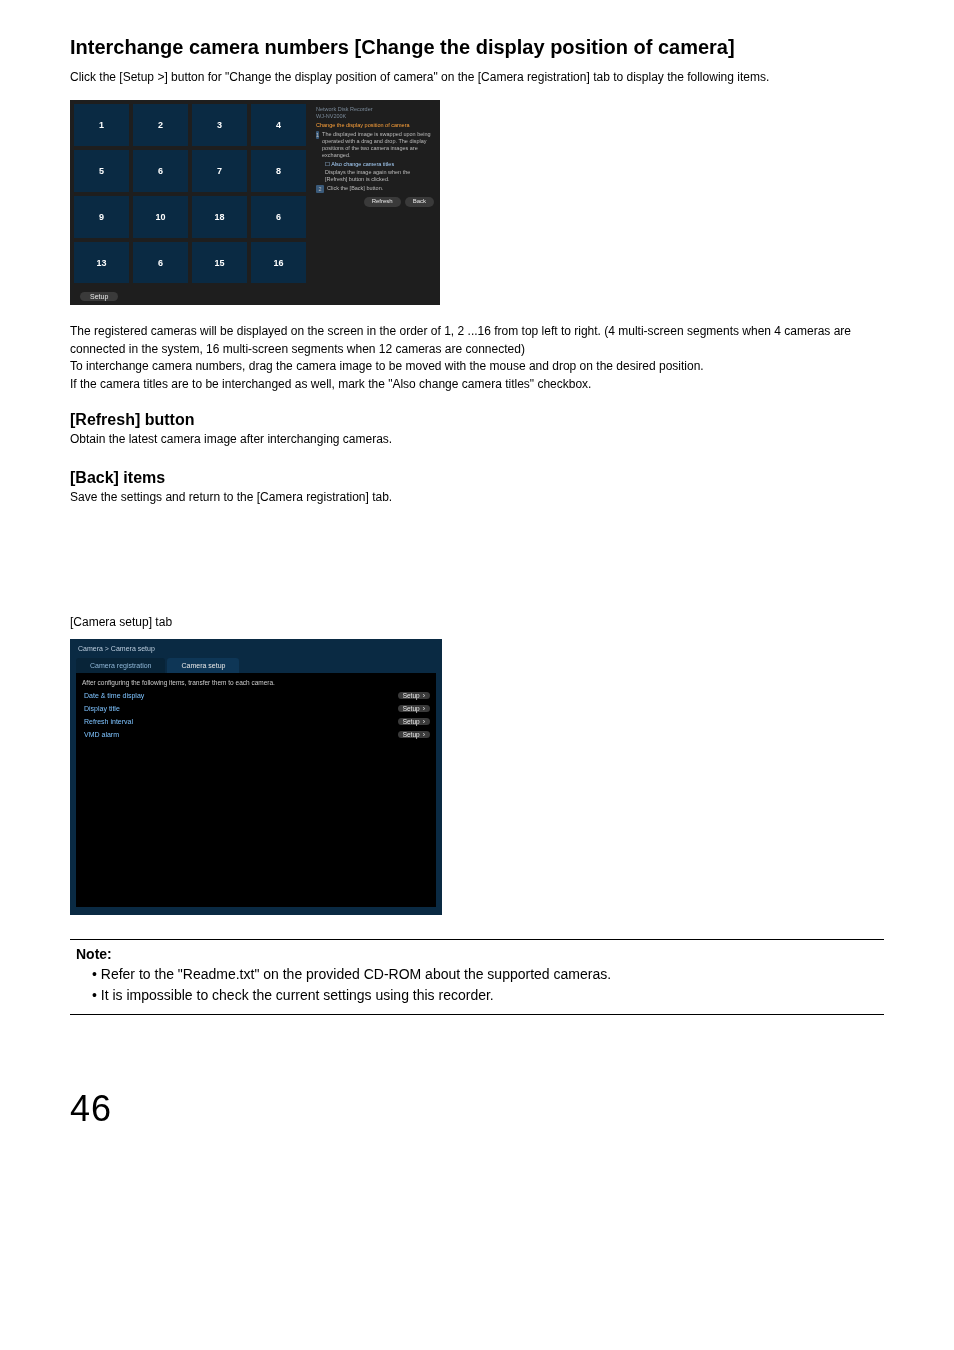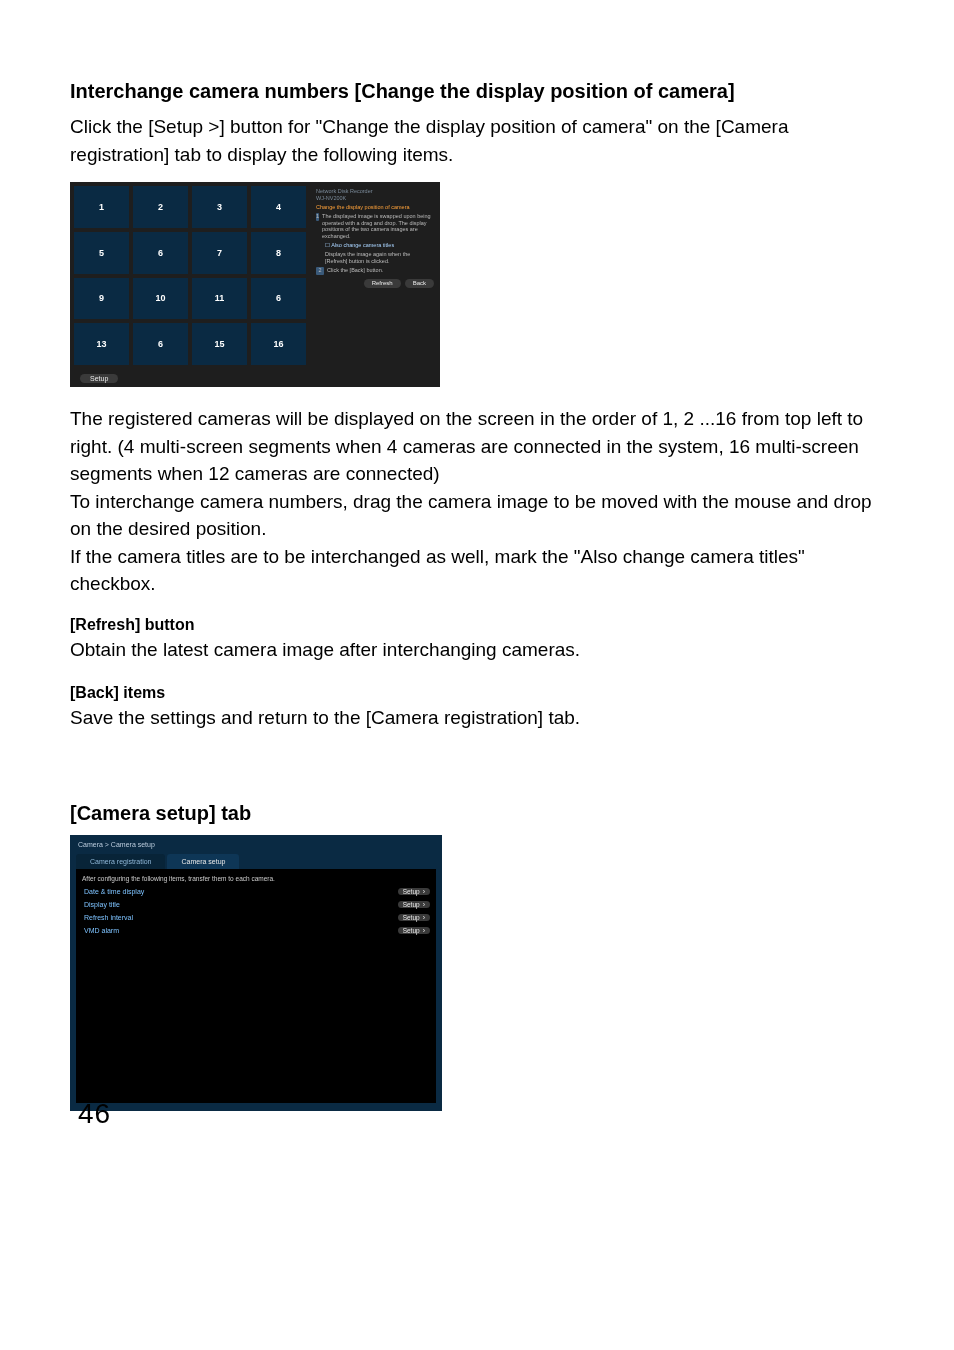--- a/index.html
+++ b/index.html
@@ -1,19 +1,19 @@
 <!DOCTYPE html>
 <html><head>
 <meta charset="utf-8">
 <style>
   html,body{margin:0;padding:0;background:#fff;font-family:Arial,Helvetica,sans-serif;color:#000}
-  .page{width:954px;height:1164px;position:relative;box-sizing:border-box;padding:80px 70px 0 70px}
+  .page{width:954px;height:1164px;position:relative;box-sizing:border-box;padding:36px 70px 0 70px}
   h1.section{font-size:20px;font-weight:bold;margin:0 0 10px 0}
-  h1.section2{font-size:20px;font-weight:bold;margin:70px 0 10px 0}
-  p.body{font-size:19px;line-height:1.45;margin:0 0 14px 0}
+  h1.section2{font-size:12px;font-weight:normal;margin:108px 0 10px 0}
+  p.body{font-size:12px;line-height:1.45;margin:0 0 14px 0}
   .bold-label{font-size:16px;font-weight:bold;margin:18px 0 2px 0}
   
   .shot1{width:370px;height:205px;background:#1e1e1e;color:#e8e8e8;font-size:7px;display:flex;margin:6px 0 18px 0}
   .grid-wrap{width:240px;display:flex;flex-direction:column}
   .grid{flex:1;display:grid;grid-template-columns:repeat(4,1fr);grid-template-rows:repeat(4,1fr);gap:4px;padding:4px}
   .tile{background:#0a2a43;display:flex;align-items:center;justify-content:center;font-weight:600;color:#fff;font-size:9px}
   .setup-bar{height:18px;display:flex;align-items:center;padding-left:10px;background:#1e1e1e}
   .setup-btn{background:#3a3a3a;border-radius:8px;padding:1px 10px;font-size:7px}
   .panel{flex:1;padding:6px 6px;background:#1e1e1e;font-size:5.5px;line-height:1.25}
   .p-head{color:#7a8a99}
@@ -33,21 +33,21 @@
   .intro{color:#ccc;font-size:6.5px;margin-bottom:3px}
   .row{display:flex;align-items:center;height:13px}
   .row .lbl{flex:1;color:#7ec3ff;font-size:7px;padding-left:2px}
   .row .sbtn{background:#3a3a3a;border-radius:7px;padding:0 5px;font-size:6.5px;display:flex;align-items:center;gap:3px}
   .row .sbtn .chev{font-size:7px}
   
   .note{border-top:1px solid #000;border-bottom:1px solid #000;padding:4px 0;margin-top:10px}
   .note-title{font-weight:bold;font-size:14px;margin:2px 0 2px 6px}
   .note ul{margin:0 0 4px 22px;padding:0;font-size:14px;line-height:1.5;list-style-type:none}
   .note li::before{content:"• ";}
-  .page-num{position:absolute;left:78px;bottom:34px;font-size:28px;letter-spacing:1px}
+  .page-num{position:absolute;left:70px;bottom:34px;font-size:36px;letter-spacing:1px}
 </style>
 </head>
 <body>
 
 <div class="page">
   <h1 class="section">Interchange camera numbers [Change the display position of camera]</h1>
   <p class="body">Click the [Setup &gt;] button for "Change the display position of camera" on the [Camera registration] tab to display the following items.</p>
 
   <div class="shot1">
     <div class="grid-wrap">
@@ -55,21 +55,21 @@
         <div class="tile">1</div>
         <div class="tile">2</div>
         <div class="tile">3</div>
         <div class="tile">4</div>
         <div class="tile">5</div>
         <div class="tile">6</div>
         <div class="tile">7</div>
         <div class="tile">8</div>
         <div class="tile">9</div>
         <div class="tile">10</div>
-        <div class="tile">11</div>
+        <div class="tile">18</div>
         <div class="tile">6</div>
         <div class="tile">13</div>
         <div class="tile">6</div>
         <div class="tile">15</div>
         <div class="tile">16</div>
       </div>
       <div class="setup-bar">
         <div class="setup-btn">Setup</div>
       </div>
     </div>
@@ -138,15 +138,22 @@
       <div class="row">
         <span class="lbl">VMD alarm</span>
         <span class="sbtn">
             <span>Setup</span>
             <span class="chev">›</span>
           </span>
       </div>
     </div>
   </div>
 
+  <div class="note">
+    <div class="note-title">Note:</div>
+    <ul>
+      <li>Refer to the "Readme.txt" on the provided CD-ROM about the supported cameras.</li>
+      <li>It is impossible to check the current settings using this recorder.</li>
+    </ul>
+  </div>
 
   <div class="page-num">46</div>
 </div>
 
 </body></html>

